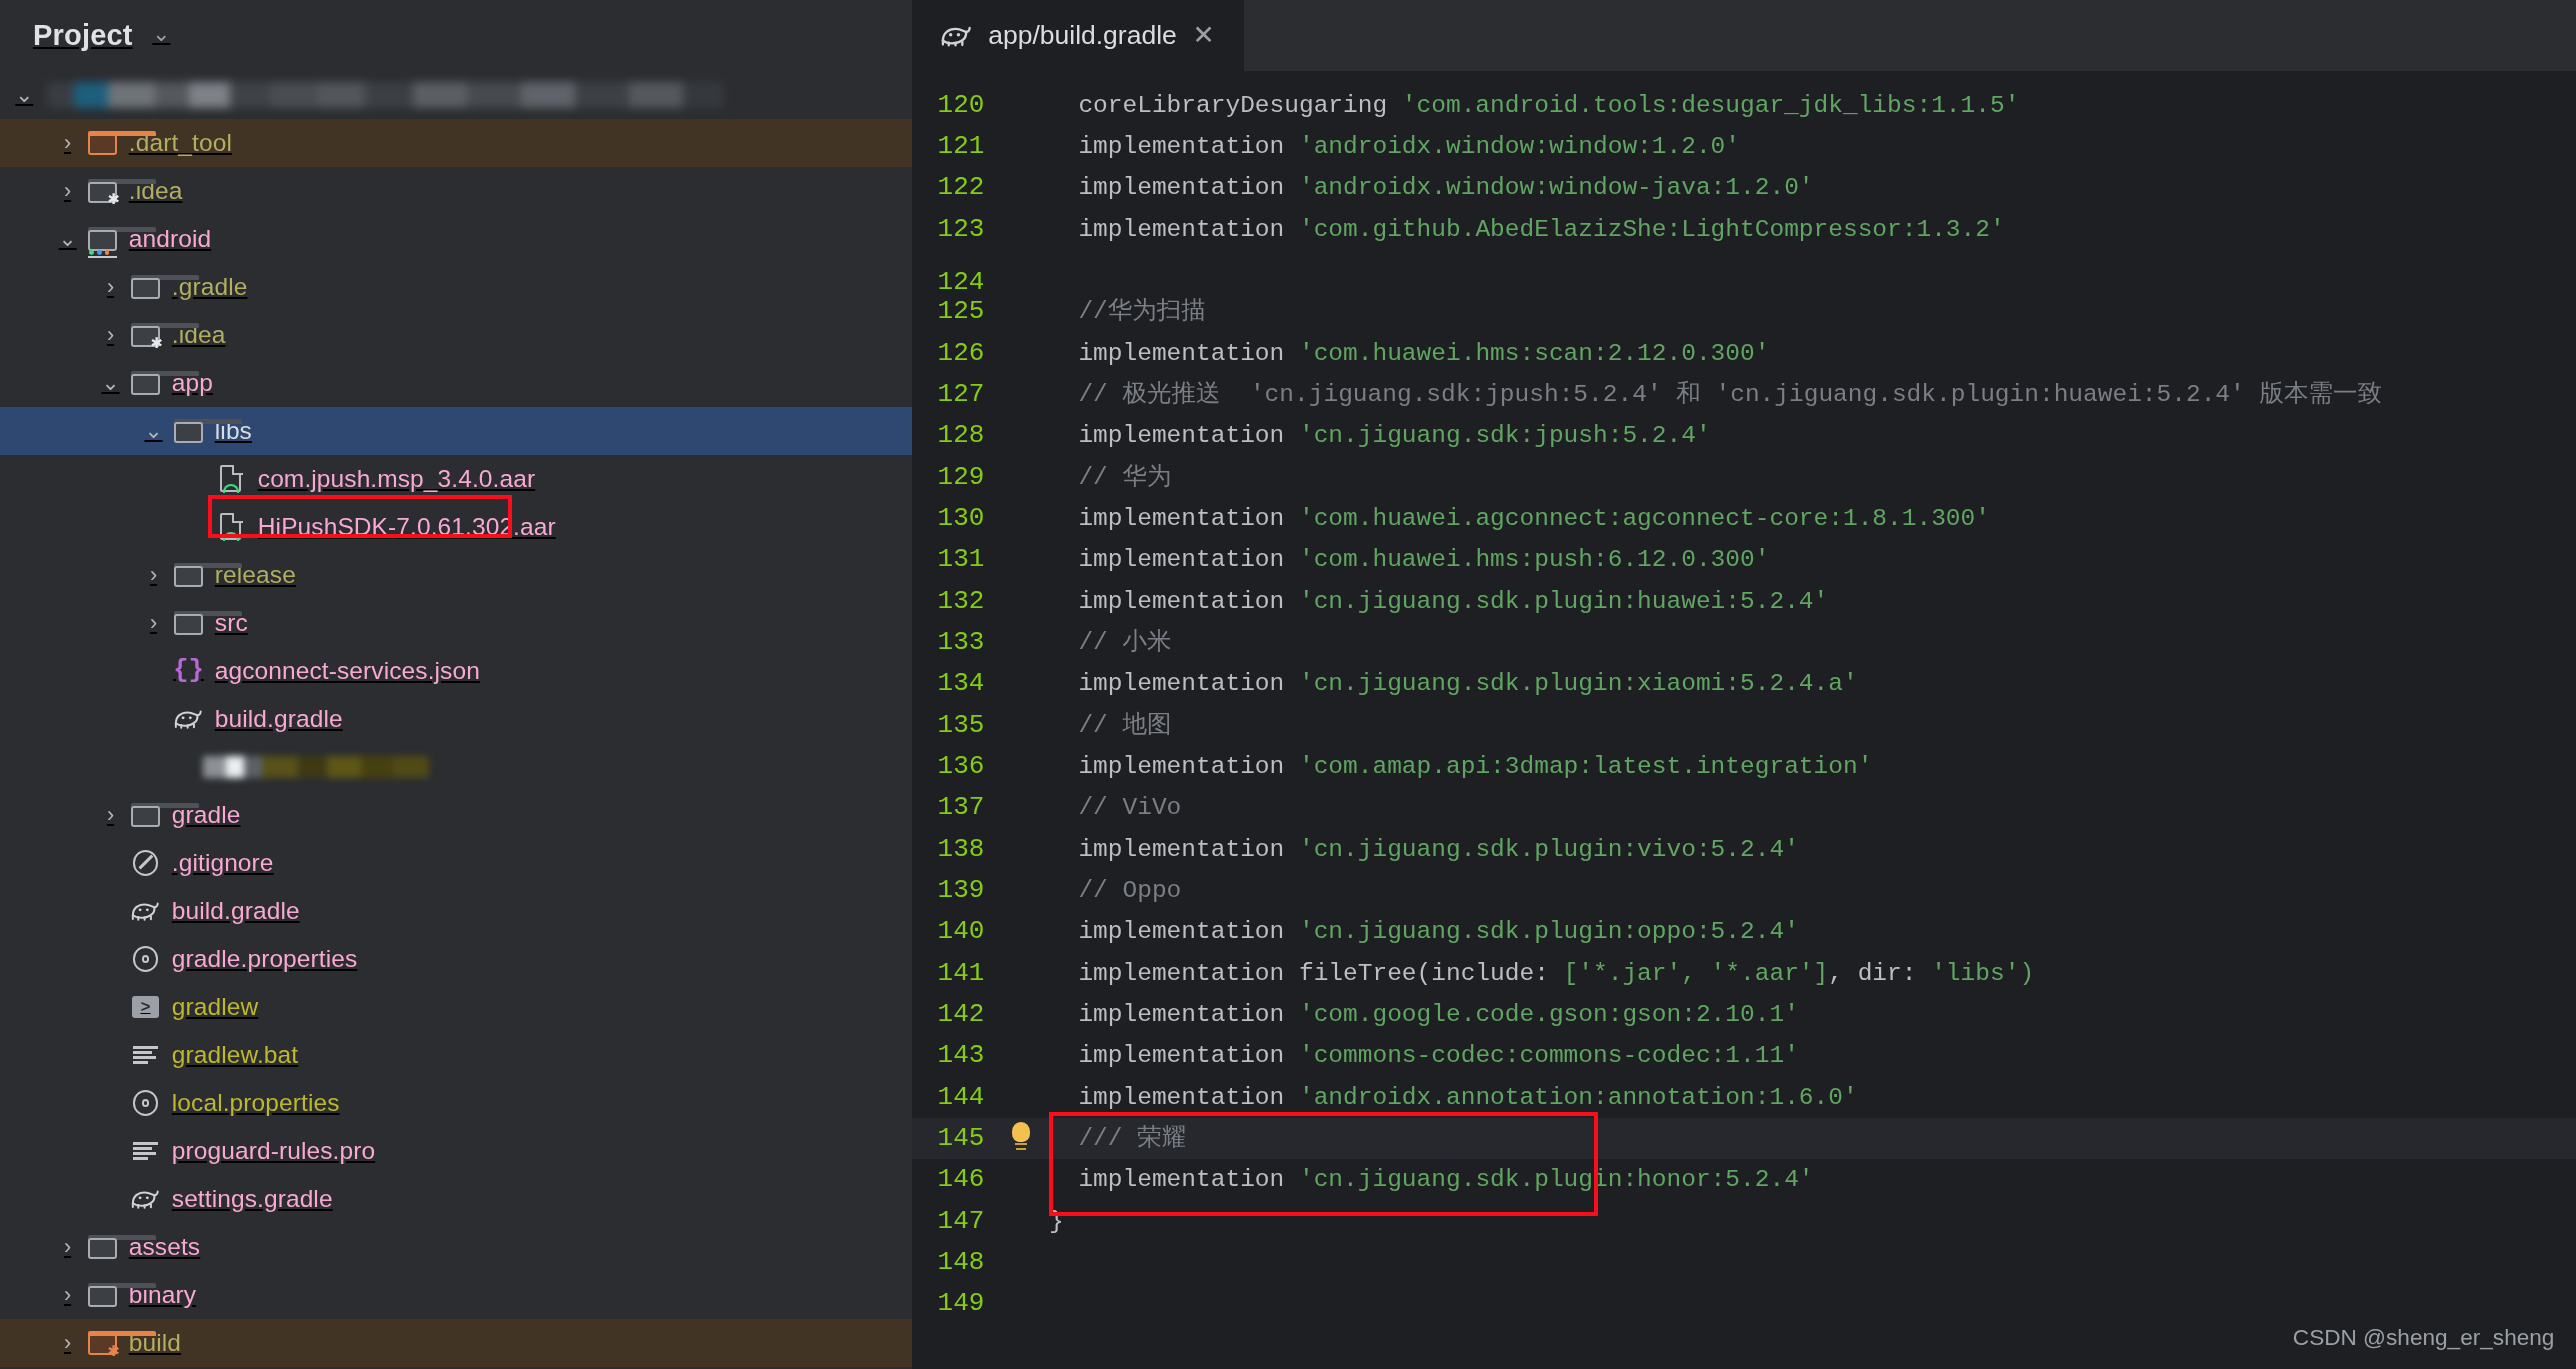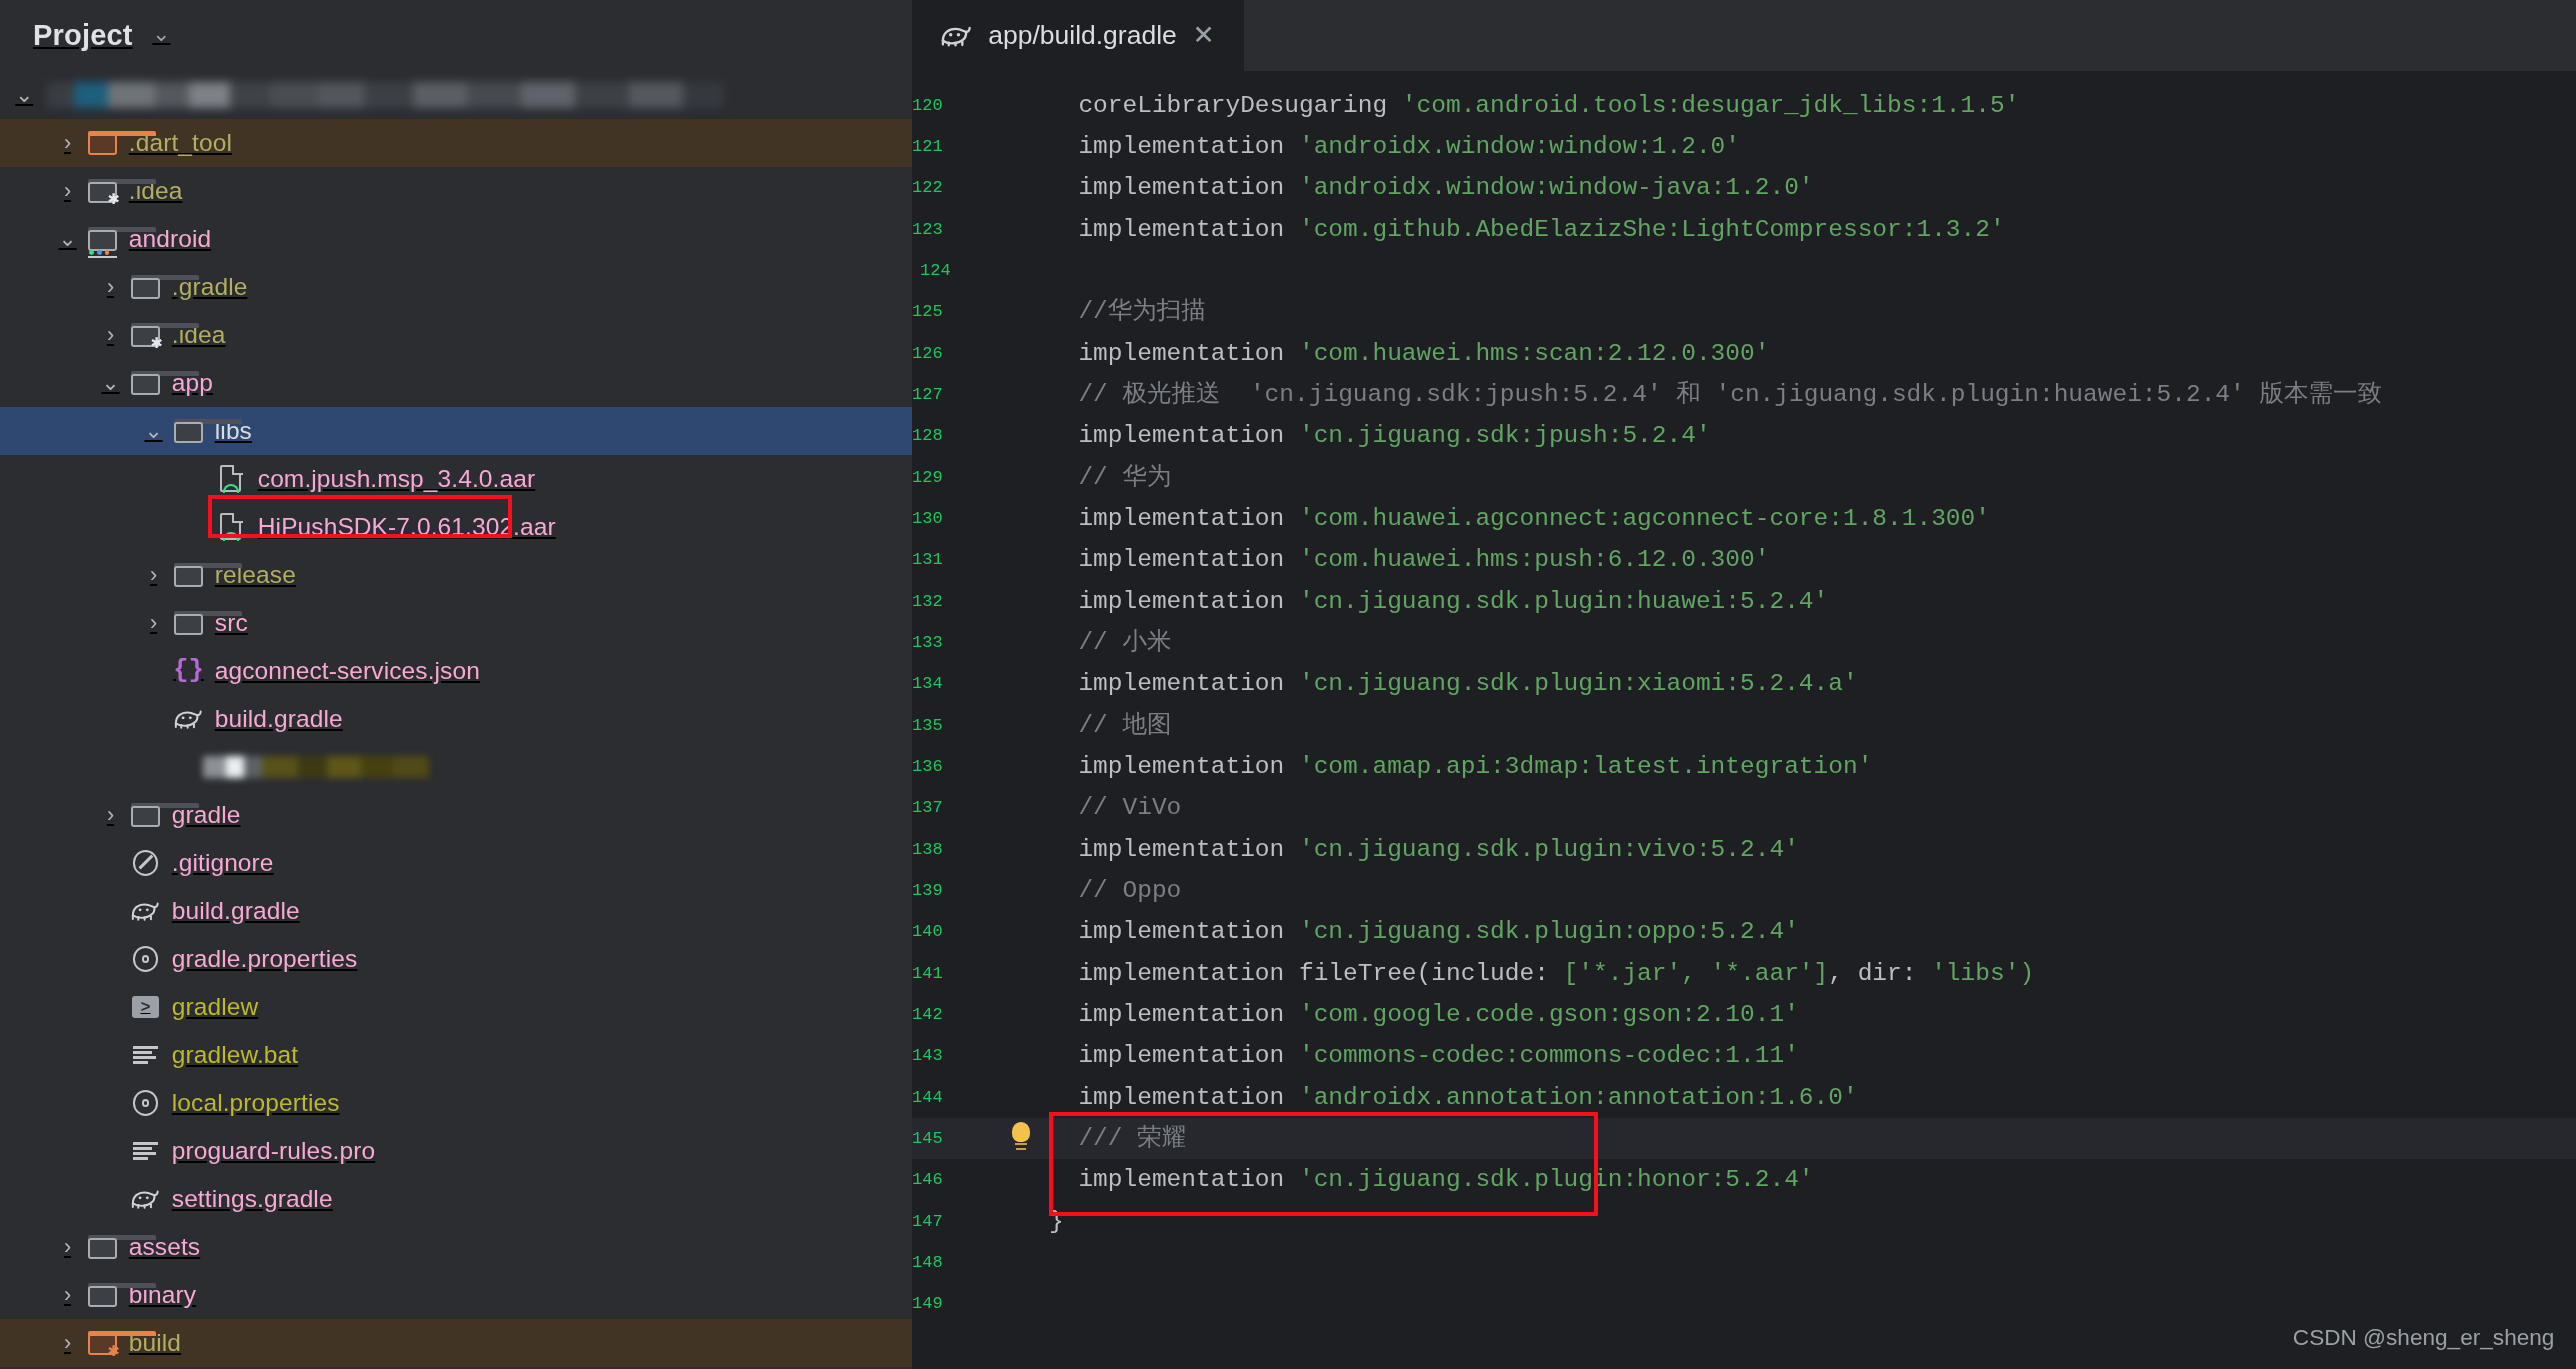--- a/index.html
+++ b/index.html
@@ -70,21 +70,21 @@
   
   .editor{flex:1;height:1369px;background:#1e1f22;position:relative;overflow:hidden;}
   .tabbar{height:71px;background:#2b2d30;position:relative;}
   .tab{position:absolute;left:0;top:0;height:71px;padding:0 29px 0 27.5px;background:#1e1f22;display:flex;align-items:center;gap:15.7px;}
   .tab .tname{color:#dadde1;font-size:26.5px;}
   .tab .tclose{color:#9aa0a6;font-size:26.5px;line-height:1;}
   .tab:after{content:"";position:absolute;left:0;right:0;bottom:0;height:3.9px;background:#4a88c7;opacity:0;}
 
   .codearea{position:relative;background:#1e1f22;height:1299px;}
   .codeline{height:26px;position:relative;white-space:pre;font-family:"Liberation Mono",monospace;font-size:24.5px;line-height:26px;}
-  .ln{position:absolute;left:0;width:98px;text-align:left;color:#22c55e;font-size:17px;font-family:"Liberation Mono",monospace;}
+  .ln{position:absolute;left:0;width:98px;text-align:center;color:#84cc16;font-size:26px;font-family:"Liberation Mono",monospace;}
   .ctext{position:absolute;left:137px;color:#bcbec4;}
   .cl-cur{background:#26282e;}
   .s-str{color:#60a561;}
   .s-cmt{color:#7a7e85;}
   .s-kw{color:#bcbec4;}
   .s-plain{color:#bcbec4;}
 
   .bulb{position:absolute;left:96px;width:25.5px;height:33px;}
   .bulb .b{position:absolute;left:3.9px;top:0;width:17.7px;height:19.6px;background:#f2c14e;border-radius:50% 50% 42% 42%;}
   .bulb .s1{position:absolute;left:6.9px;top:20.6px;width:11.8px;height:2.9px;background:#c9a136;}
@@ -390,21 +390,21 @@
         <span class="tname">app/build.gradle</span>
         <span class="tclose">✕</span>
       </div>
     </div>
     <div class="codearea" id="codearea">
         <div style="position: relative; height: 100%;">
           <div class="codeline" style="position: absolute; left: 0px; right: 0px; top: 13.7px; height: 41px; line-height: 41px;"><span class="ln" style="top: 0px; line-height: 41px;">120</span><span class="ctext" style="line-height: 41px;"><span class="s-kw">  coreLibraryDesugaring </span><span class="s-str">'com.android.tools:desugar_jdk_libs:1.1.5'</span></span></div>
           <div class="codeline" style="position: absolute; left: 0px; right: 0px; top: 55px; height: 41px; line-height: 41px;"><span class="ln" style="top: 0px; line-height: 41px;">121</span><span class="ctext" style="line-height: 41px;"><span class="s-kw">  implementation </span><span class="s-str">'androidx.window:window:1.2.0'</span></span></div>
           <div class="codeline" style="position: absolute; left: 0px; right: 0px; top: 96px; height: 41px; line-height: 41px;"><span class="ln" style="top: 0px; line-height: 41px;">122</span><span class="ctext" style="line-height: 41px;"><span class="s-kw">  implementation </span><span class="s-str">'androidx.window:window-java:1.2.0'</span></span></div>
           <div class="codeline" style="position: absolute; left: 0px; right: 0px; top: 138px; height: 41px; line-height: 41px;"><span class="ln" style="top: 0px; line-height: 41px;">123</span><span class="ctext" style="line-height: 41px;"><span class="s-kw">  implementation </span><span class="s-str">'com.github.AbedElazizShe:LightCompressor:1.3.2'</span></span></div>
-          <div class="codeline" style="position: absolute; left: 0px; right: 0px; top: 179px; height: 41px; line-height: 41px; margin-left: 8px;"><span class="ln" style="top: 0px; line-height: 41px;">124</span><span class="ctext" style="line-height: 41px;"></span></div>
+          <div class="codeline" style="position: absolute; left: 0px; right: 0px; top: 191px; height: 41px; line-height: 41px;"><span class="ln" style="top: 0px; line-height: 41px;">124</span><span class="ctext" style="line-height: 41px;"></span></div>
           <div class="codeline" style="position: absolute; left: 0px; right: 0px; top: 220px; height: 41px; line-height: 41px;"><span class="ln" style="top: 0px; line-height: 41px;">125</span><span class="ctext" style="line-height: 41px;"><span class="s-cmt">  //华为扫描</span></span></div>
           <div class="codeline" style="position: absolute; left: 0px; right: 0px; top: 262px; height: 41px; line-height: 41px;"><span class="ln" style="top: 0px; line-height: 41px;">126</span><span class="ctext" style="line-height: 41px;"><span class="s-kw">  implementation </span><span class="s-str">'com.huawei.hms:scan:2.12.0.300'</span></span></div>
           <div class="codeline" style="position: absolute; left: 0px; right: 0px; top: 303px; height: 41px; line-height: 41px;"><span class="ln" style="top: 0px; line-height: 41px;">127</span><span class="ctext" style="line-height: 41px;"><span class="s-cmt">  // 极光推送  'cn.jiguang.sdk:jpush:5.2.4' 和 'cn.jiguang.sdk.plugin:huawei:5.2.4' 版本需一致</span></span></div>
           <div class="codeline" style="position: absolute; left: 0px; right: 0px; top: 344px; height: 41px; line-height: 41px;"><span class="ln" style="top: 0px; line-height: 41px;">128</span><span class="ctext" style="line-height: 41px;"><span class="s-kw">  implementation </span><span class="s-str">'cn.jiguang.sdk:jpush:5.2.4'</span></span></div>
           <div class="codeline" style="position: absolute; left: 0px; right: 0px; top: 386px; height: 41px; line-height: 41px;"><span class="ln" style="top: 0px; line-height: 41px;">129</span><span class="ctext" style="line-height: 41px;"><span class="s-cmt">  // 华为</span></span></div>
           <div class="codeline" style="position: absolute; left: 0px; right: 0px; top: 427px; height: 41px; line-height: 41px;"><span class="ln" style="top: 0px; line-height: 41px;">130</span><span class="ctext" style="line-height: 41px;"><span class="s-kw">  implementation </span><span class="s-str">'com.huawei.agconnect:agconnect-core:1.8.1.300'</span></span></div>
           <div class="codeline" style="position: absolute; left: 0px; right: 0px; top: 468px; height: 41px; line-height: 41px;"><span class="ln" style="top: 0px; line-height: 41px;">131</span><span class="ctext" style="line-height: 41px;"><span class="s-kw">  implementation </span><span class="s-str">'com.huawei.hms:push:6.12.0.300'</span></span></div>
           <div class="codeline" style="position: absolute; left: 0px; right: 0px; top: 510px; height: 41px; line-height: 41px;"><span class="ln" style="top: 0px; line-height: 41px;">132</span><span class="ctext" style="line-height: 41px;"><span class="s-kw">  implementation </span><span class="s-str">'cn.jiguang.sdk.plugin:huawei:5.2.4'</span></span></div>
           <div class="codeline" style="position: absolute; left: 0px; right: 0px; top: 551px; height: 41px; line-height: 41px;"><span class="ln" style="top: 0px; line-height: 41px;">133</span><span class="ctext" style="line-height: 41px;"><span class="s-cmt">  // 小米</span></span></div>
           <div class="codeline" style="position: absolute; left: 0px; right: 0px; top: 592px; height: 41px; line-height: 41px;"><span class="ln" style="top: 0px; line-height: 41px;">134</span><span class="ctext" style="line-height: 41px;"><span class="s-kw">  implementation </span><span class="s-str">'cn.jiguang.sdk.plugin:xiaomi:5.2.4.a'</span></span></div>

